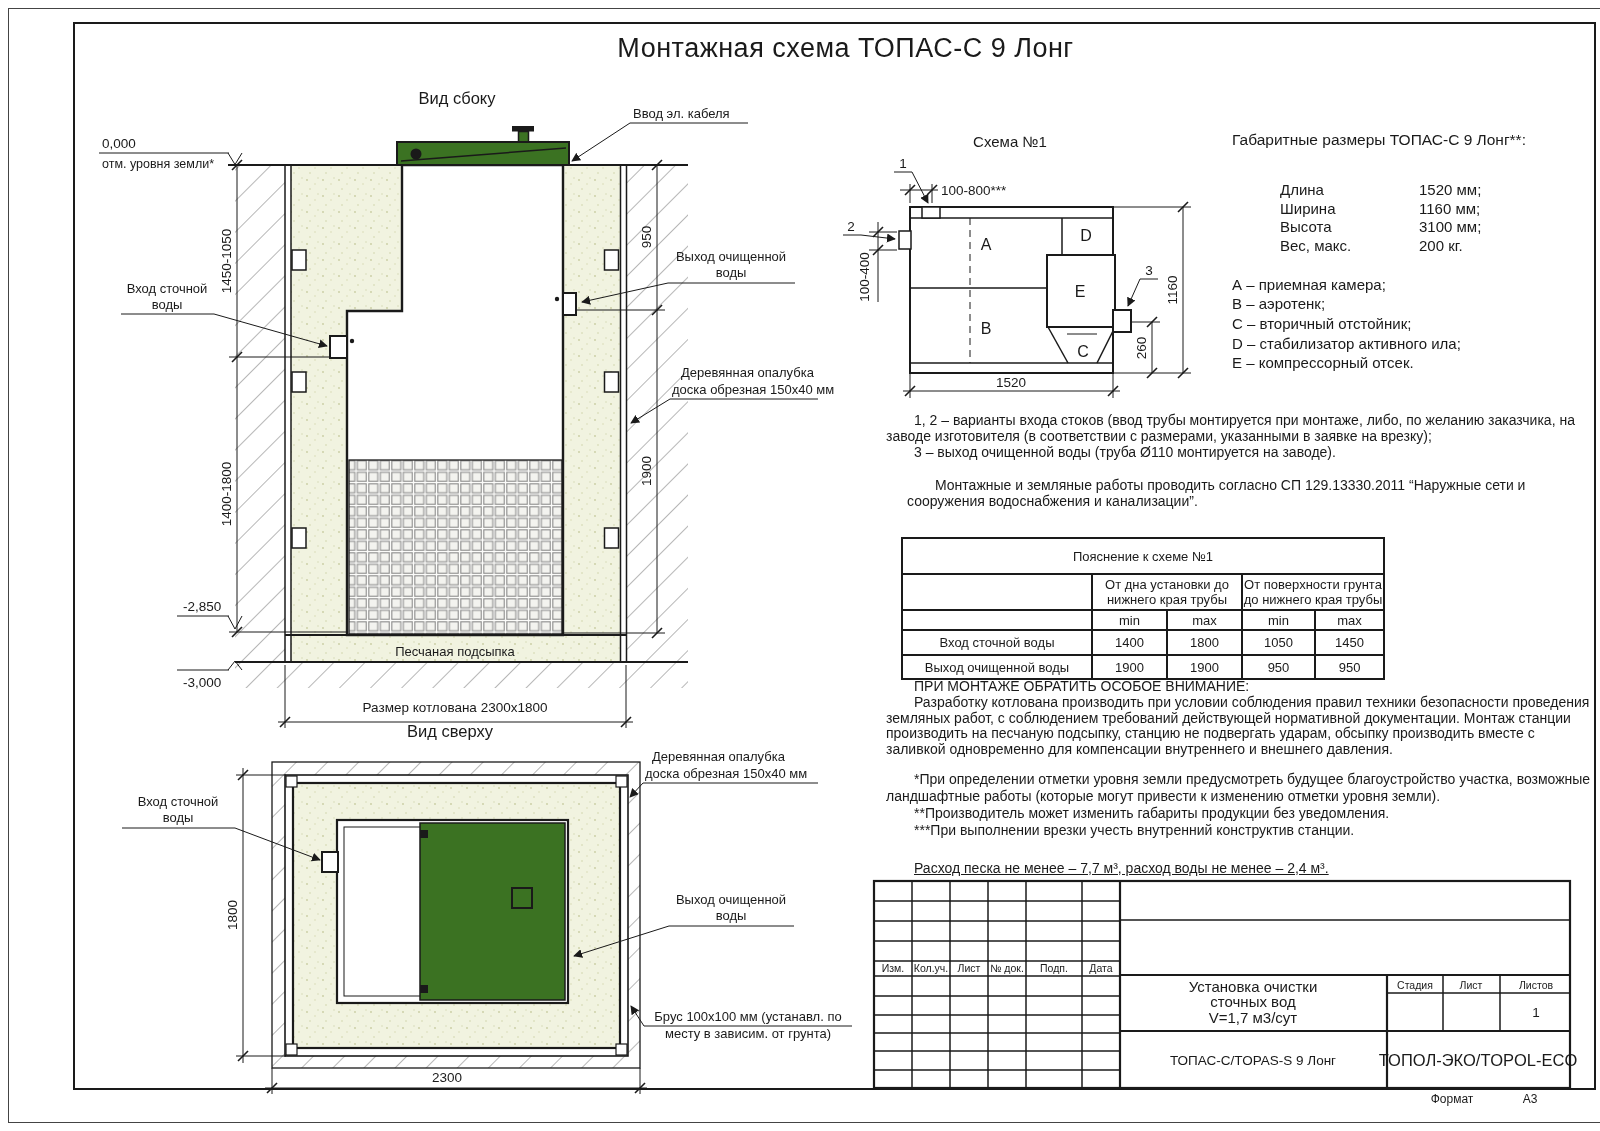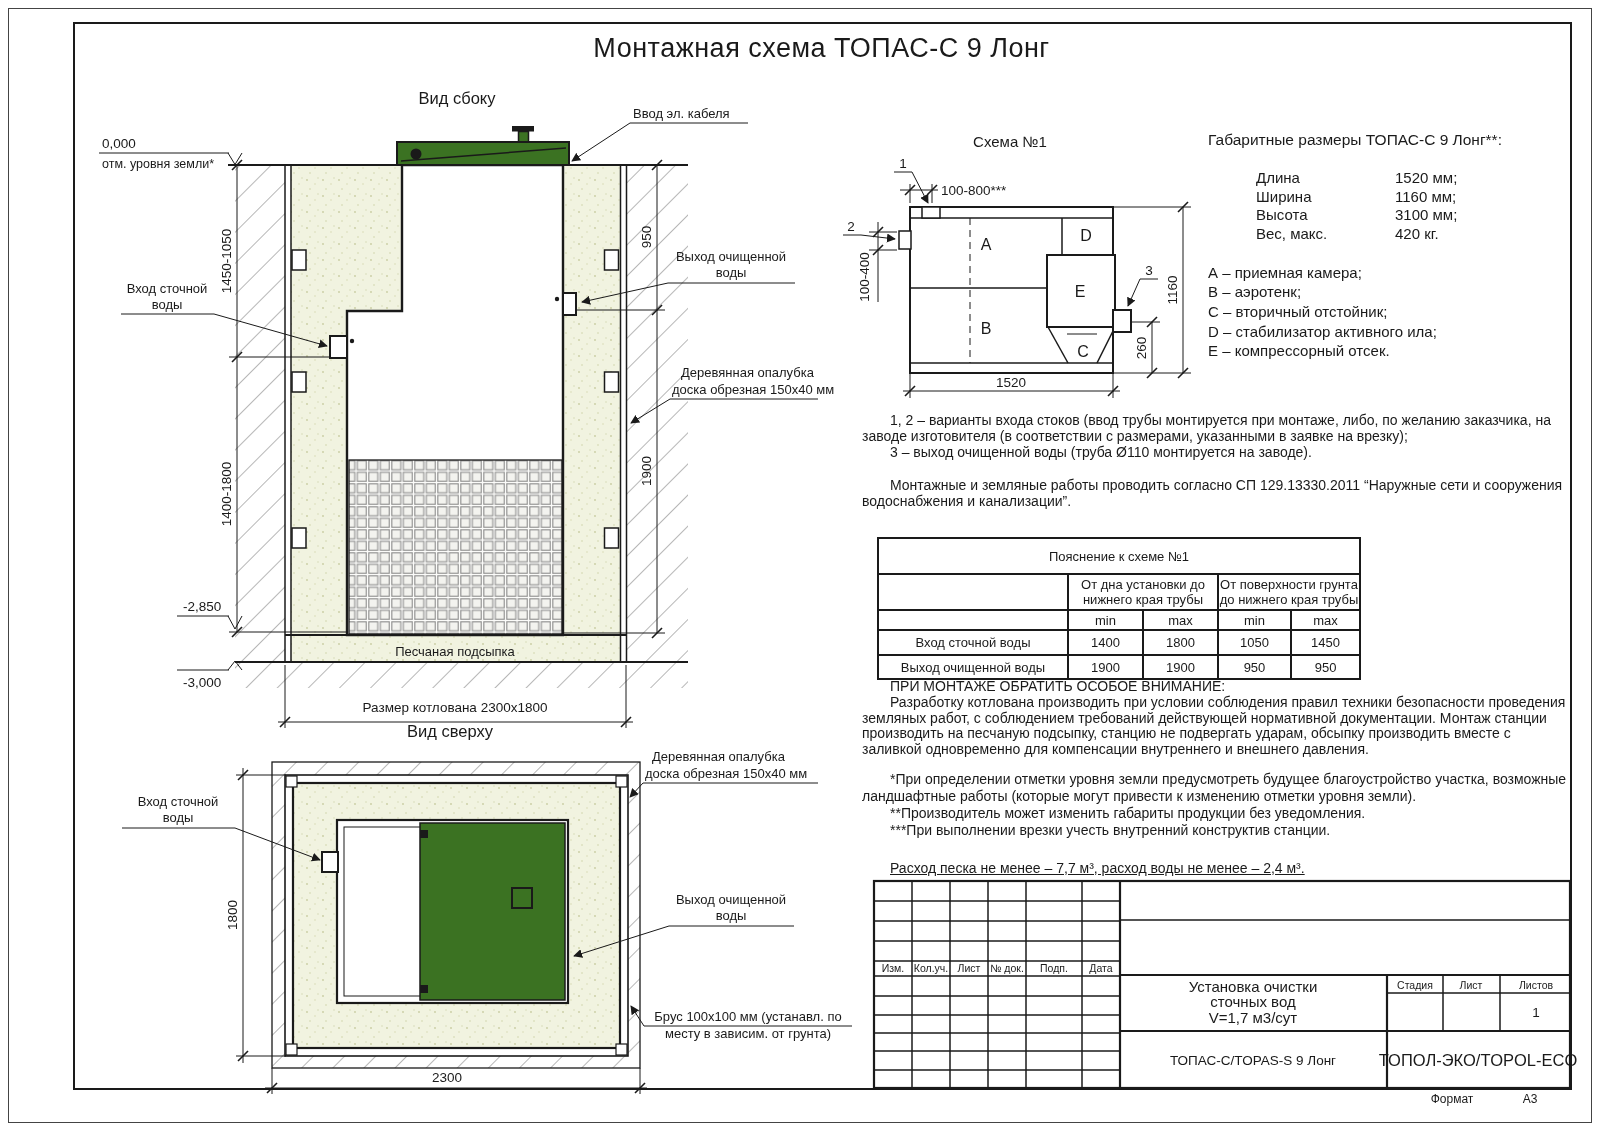--- a/index.html
+++ b/index.html
@@ -1,20 +1,20 @@
 <!DOCTYPE html>
 <html style="--line: #1a1a1a; --green: #3b7222; --sand: #f1f3e0;"><head>
 <meta charset="utf-8">
 <style>
   html,body{margin:0;padding:0;background:#fff;}
   .page{position:relative;width:1600px;height:1131px;background:#fff;overflow:hidden;
         font-family:"Liberation Sans",sans-serif;color:var(--line);}
   .outer-border{position:absolute;left:8px;top:8px;width:1582px;height:1113px;border:1px solid #444;}
   .frame{position:absolute;left:73px;top:22px;width:1495px;height:1064px;border:2px solid var(--line);}
-  .abs{position:absolute;}
+  .abs{position:absolute;padding-left:24px;}
   #page-title{left:73px;top:33px;width:1497px;text-align:center;font-size:27px;letter-spacing:.5px;}
   svg{position:absolute;left:0;top:0;}
   svg text{font-family:"Liberation Sans",sans-serif;fill:var(--line);}
   .lbl{font-size:13px;} .dim{font-size:13.5px;} .view{font-size:16.5px;}
   .letter{font-size:16px;} .scht{font-size:15px;}
   .mid{text-anchor:middle;}
   .thin{stroke:var(--line);stroke-width:1;fill:none;}
   .med{stroke:var(--line);stroke-width:1.5;fill:none;}
   .bold{stroke:var(--line);stroke-width:2.2;fill:none;}
   .wall{stroke:var(--line);stroke-width:2.4;}
@@ -22,28 +22,28 @@
   .whitefill{fill:#fff;}
   .fill-green{fill:var(--green);}
   .inkfill{fill:var(--line);}
   .st-h{font-size:10.5px;text-anchor:middle;}
   .st-title{font-size:15px;text-anchor:middle;}
   .st-doc{font-size:13.5px;text-anchor:middle;}
   .st-co{font-size:16.5px;text-anchor:middle;}
   .st-f{font-size:12px;text-anchor:middle;}
   
   #specs{left:1208px;top:131px;width:362px;font-size:15px;line-height:18px;}
-  #specs .spec-title{font-size:15.5px;margin-bottom:20px;}
+  #specs .spec-title{font-size:15.5px;margin-bottom:32px;}
   .spec-row{display:flex;height:18.7px;}
   .spec-row .sl{width:139px;margin-left:48px;}
   #specs .legend{margin-top:20px;}
   #specs .legend div{height:19.6px;}
   #paras{left:862px;top:412px;width:704px;font-size:14px;line-height:16px;}
   #paras .ind{text-indent:28px;}
-  #paras .gap{margin-top:17px;}
+  #paras .gap{margin-top:17px;margin-left:21px;}
   #expl-table{left:877px;top:537px;width:482px;}
   #expl-table table{border-collapse:collapse;width:482px;font-size:13px;table-layout:fixed;}
   #expl-table td{border:2px solid var(--line);text-align:center;vertical-align:middle;padding:0;line-height:15px;}
   #attention{left:862px;top:679px;width:708px;font-size:14px;line-height:15.8px;}
   #attention .ind{text-indent:28px;}
   #attention .notes{margin-top:13px;line-height:17px;}
   #attention .consumption{margin-top:22px;text-indent:28px;text-decoration:underline;}
 </style>
 </head>
 <body>
@@ -394,21 +394,21 @@
     <div class="spec-row">
       <span class="sl">Ширина</span>
       <span>1160 мм;</span>
     </div>
     <div class="spec-row">
       <span class="sl">Высота</span>
       <span>3100 мм;</span>
     </div>
     <div class="spec-row">
       <span class="sl">Вес, макс.</span>
-      <span>420 кг.</span>
+      <span>200 кг.</span>
     </div>
     <div class="legend">
       <div>А – приемная камера;</div>
       <div>В – аэротенк;</div>
       <div>С – вторичный отстойник;</div>
       <div>D – стабилизатор активного ила;</div>
       <div>Е – компрессорный отсек.</div>
     </div>
   </div>
 

